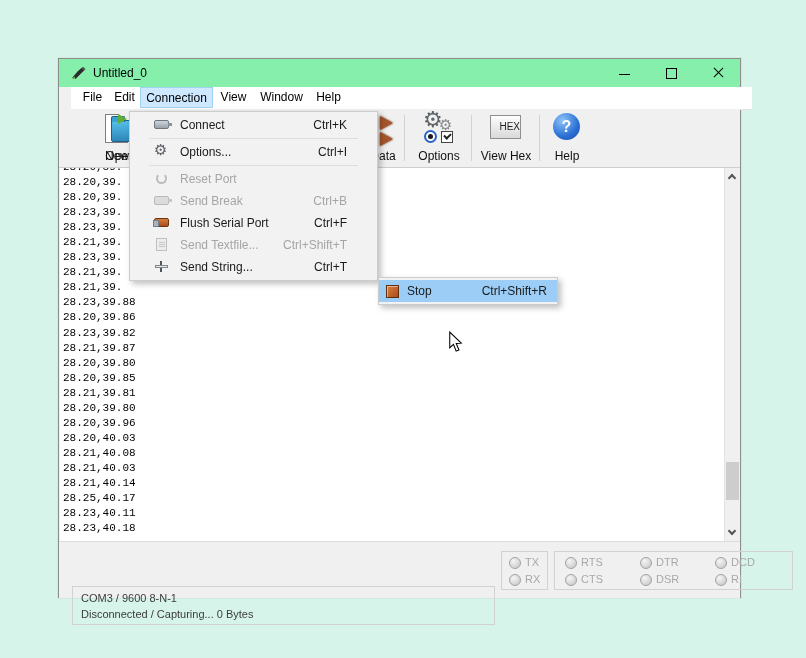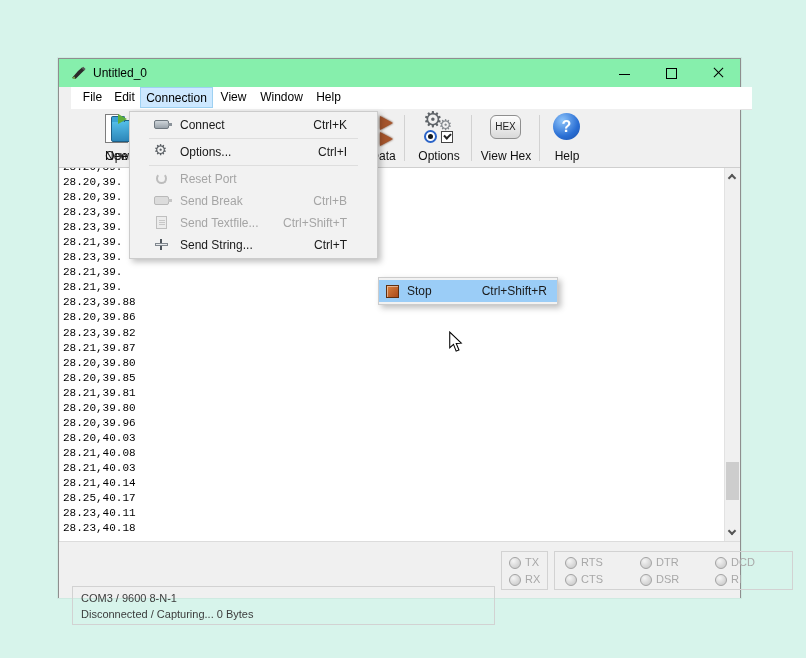--- a/index.html
+++ b/index.html
@@ -46,21 +46,21 @@
   .icon-folder::before{content:"";position:absolute;left:-1px;top:-5px;width:12px;height:5px;background:#3aa3d4;border:1px solid #1f5f86;border-bottom:none;border-radius:2px 2px 0 0;}
   .icon-folder::after{content:"";position:absolute;left:6px;top:-7px;border-style:solid;border-width:5px 0 5px 9px;border-color:transparent transparent transparent #5fae3a;}
   .clear-arrow{position:absolute;width:0;height:0;border-style:solid;border-width:7px 0 7px 13px;border-color:transparent transparent transparent #a6552c;filter:drop-shadow(0 0 1px #5e2d12);}
   .icon-gears{position:absolute;left:50%;margin-left:-17px;top:-2px;width:34px;height:34px;font-family:"DejaVu Sans",sans-serif;color:#5f6469;}
   .gear-big{position:absolute;left:1px;top:-3px;font-size:22px;}
   .gear-small{position:absolute;left:17px;top:6px;font-size:15px;color:#84898e;}
   .opt-radio{position:absolute;left:2px;top:20px;width:9px;height:9px;border:2px solid #2a63c8;border-radius:50%;background:#fff;}
   .opt-radio::after{content:"";position:absolute;left:2px;top:2px;width:5px;height:5px;border-radius:50%;background:#15181c;}
   .opt-check{position:absolute;left:19px;top:21px;width:10px;height:10px;background:#fff;border:1px solid #444;}
   .opt-check::after{content:"";position:absolute;left:2px;top:1px;width:5px;height:3px;border-left:2px solid #222;border-bottom:2px solid #222;transform:rotate(-45deg);}
-  .icon-hex{position:absolute;left:50%;margin-left:-16px;top:3px;width:31px;height:24px;background:linear-gradient(#fdfdfd,#d9d9d9);border:1px solid #8f8f8f;border-radius:6px;box-sizing:border-box;font-size:10px;color:#222;line-height:22px;text-align:center;}
+  .icon-hex{position:absolute;left:50%;margin-left:-16px;top:3px;width:31px;height:24px;background:linear-gradient(#fdfdfd,#d9d9d9);border:1px solid #8f8f8f;border-radius:0;box-sizing:border-box;font-size:10px;color:#222;line-height:22px;text-align:right;}
   .icon-help{position:absolute;left:50%;margin-left:-14px;top:1px;width:27px;height:27px;border-radius:50%;background:radial-gradient(circle at 35% 28%,#8ec4fa,#2a6fd4 60%,#1c4fa8);color:#fff;font-size:16px;font-weight:bold;line-height:27px;text-align:center;}
 
   
   #textarea{position:absolute;left:1px;top:109px;width:664px;height:373px;background:#ffffff;overflow:hidden;}
   #terminal{margin:-8px 0 0 0;padding:0 0 0 3px;font-family:"Liberation Mono",monospace;font-size:11px;line-height:15.05px;color:#000;}
 
   
   #scrollbar{position:absolute;left:665px;top:109px;width:16px;height:373px;background:#f0f0f0;border-left:1px solid #e2e2e2;box-sizing:border-box;}
   .sb-btn{position:absolute;left:0;width:15px;height:17px;}
   .chev{position:absolute;left:4px;width:6px;height:6px;border-left:2px solid #555;border-top:2px solid #555;box-sizing:border-box;}
@@ -295,20 +295,27 @@
       <span class="mlabel">Reset Port</span>
       <span class="mshort"></span>
     </div>
     <div class="mrow disabled">
       <span class="micon">
           <span class="ic-connector dis"></span>
         </span>
       <span class="mlabel">Send Break</span>
       <span class="mshort">Ctrl+B</span>
     </div>
+    <div class="mrow">
+      <span class="micon">
+          <span class="ic-flush"></span>
+        </span>
+      <span class="mlabel">Flush Serial Port</span>
+      <span class="mshort">Ctrl+F</span>
+    </div>
     <div class="mrow disabled">
       <span class="micon">
           <span class="ic-page"></span>
         </span>
       <span class="mlabel">Send Textfile...</span>
       <span class="mshort">Ctrl+Shift+T</span>
     </div>
     <div class="mrow">
       <span class="micon">
           <span class="ic-sstring"></span>

